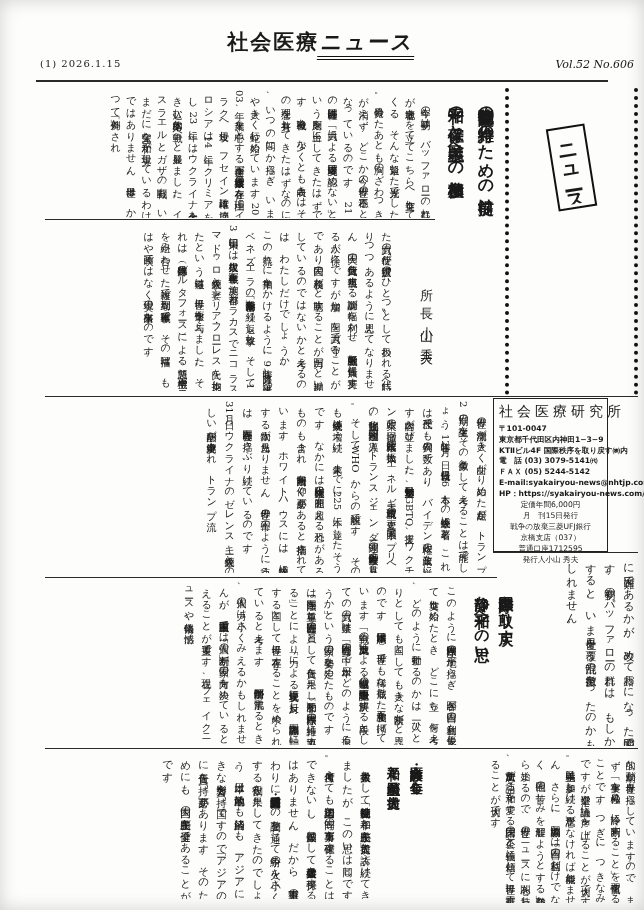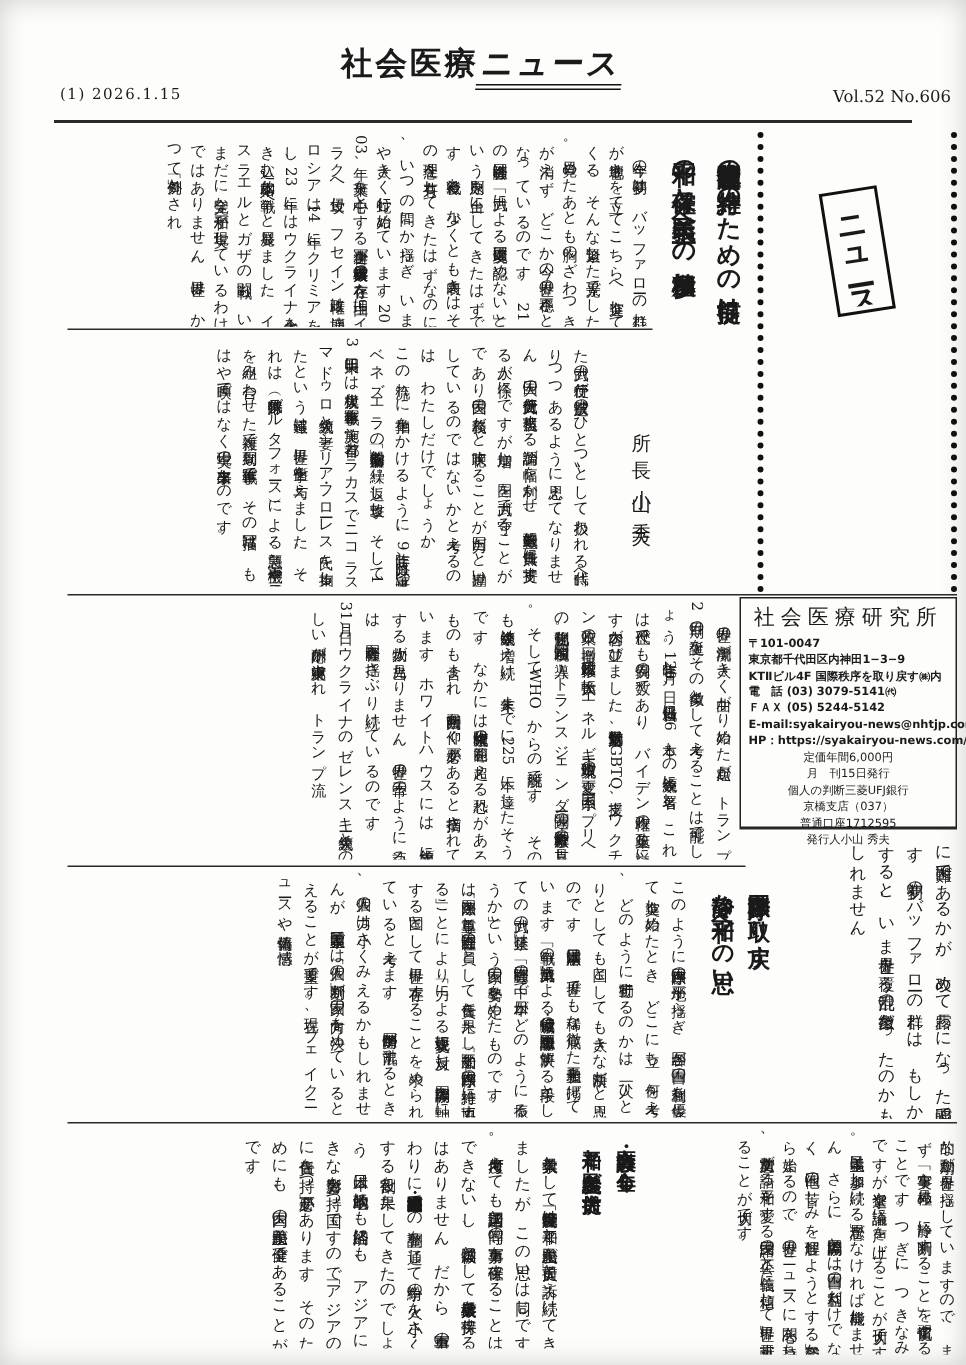--- a/index.html
+++ b/index.html
@@ -3,21 +3,21 @@
 <meta charset="utf-8">
 <style>
   html,body{margin:0;padding:0;background:#d9d9d9;font-family:"DejaVu Serif","Liberation Serif",serif;color:#1a1a1a;}
   #page{position:relative;width:644px;height:910px;background:#fdfdfc;margin:0 auto;overflow:hidden;
         box-shadow:inset 0 0 18px rgba(0,0,0,.18);}
   .abs{position:absolute;}
   .v{writing-mode:vertical-rl;text-orientation:mixed;word-break:break-all;line-break:anywhere;overflow:hidden;}
   .rule{position:absolute;background:#2a2a2a;}
   
   #page-label{left:40px;top:58px;font-size:10px;letter-spacing:1px;}
-  #volume-label{right:10px;top:58px;font-size:11px;}
+  #volume-label{right:10px;top:58px;font-size:11px;font-style:italic;}
   #masthead{left:0;top:28px;width:644px;text-align:center;font-size:21px;font-weight:bold;letter-spacing:2px;}
   #masthead-sub{display:inline-block;border-bottom:4px double #111;transform:skewX(-8deg);padding:0 2px;}
   #rule-header{left:36px;top:80px;width:572px;height:2px;}
   
   #band1{left:45px;top:90px;width:388px;height:128px;font-size:10px;line-height:15.5px;}
   #band2{left:45px;top:225px;width:350px;height:166px;font-size:10px;line-height:17px;}
   #band3{left:45px;top:401px;width:445px;height:172px;font-size:10px;line-height:18px;}
   #band4-right{left:552px;top:556px;width:86px;height:190px;font-size:11px;line-height:19px;}
   #band4-main{left:45px;top:581px;width:415px;height:164px;font-size:10px;line-height:17.5px;}
   #band5-right{left:428px;top:753px;width:210px;height:150px;font-size:10px;line-height:15px;}
@@ -28,21 +28,21 @@
   
   #headline{left:437px;top:96px;width:64px;height:300px;font-size:16px;font-weight:bold;line-height:30px;}
   #byline{left:398px;top:232px;width:37px;height:158px;font-size:13px;letter-spacing:3px;text-align:center;}
   
   #logo{left:505px;top:88px;width:125px;height:307px;border-left:4px dotted #111;border-right:4px dotted #111;
         display:flex;flex-direction:column;align-items:center;}
   #logo-main{font-size:47px;font-weight:bold;line-height:1;letter-spacing:6px;margin-top:4px;}
   #logo-sub-box{border:2.5px solid #111;transform:rotate(-9deg);margin-top:10px;padding:3px 4px;}
   #logo-sub{font-size:20px;font-weight:bold;letter-spacing:1px;}
   
-  #publisher{left:493px;top:398px;width:145px;height:154px;border:1.2px solid #222;background:#fdfdfc;
+  #publisher{left:493px;top:398px;width:115px;height:154px;border:1.2px solid #222;background:#fdfdfc;
              padding:4px 5px 0 5px;box-sizing:border-box;font-family:"DejaVu Sans","Liberation Sans",sans-serif;}
   #publisher-name{font-family:"DejaVu Serif","Liberation Serif",serif;font-size:14px;letter-spacing:4px;
                   text-align:center;margin-bottom:3px;white-space:nowrap;}
   .pub-line{font-size:7.6px;line-height:1.42;white-space:nowrap;font-weight:bold;}
   .pub-row{display:flex;justify-content:center;font-size:7.6px;line-height:1.45;white-space:nowrap;}
   .pub-row .val{text-align:right;}
   
   #rule1{left:45px;top:219px;width:390px;height:1px;}
   #rule2{left:45px;top:396px;width:593px;height:1px;}
   #rule3{left:45px;top:577px;width:452px;height:1px;}
@@ -86,21 +86,21 @@
     <div class="pub-line">HP：https://syakairyou-news.com/</div>
     <div class="pub-row">
       <span>定価年間</span>
         <span class="val">6,000円</span>
     </div>
     <div class="pub-row">
       <span>月　刊</span>
         <span class="val">15日発行</span>
     </div>
     <div class="pub-row">
-      <span>個人の判断</span>
+      <span>戦争の放棄</span>
         <span class="val">三菱UFJ銀行</span>
     </div>
     <div class="pub-row">
       <span></span>
         <span class="val">京橋支店（037）</span>
     </div>
     <div class="pub-row">
       <span>普通口座</span>
         <span class="val">1712595</span>
     </div>

